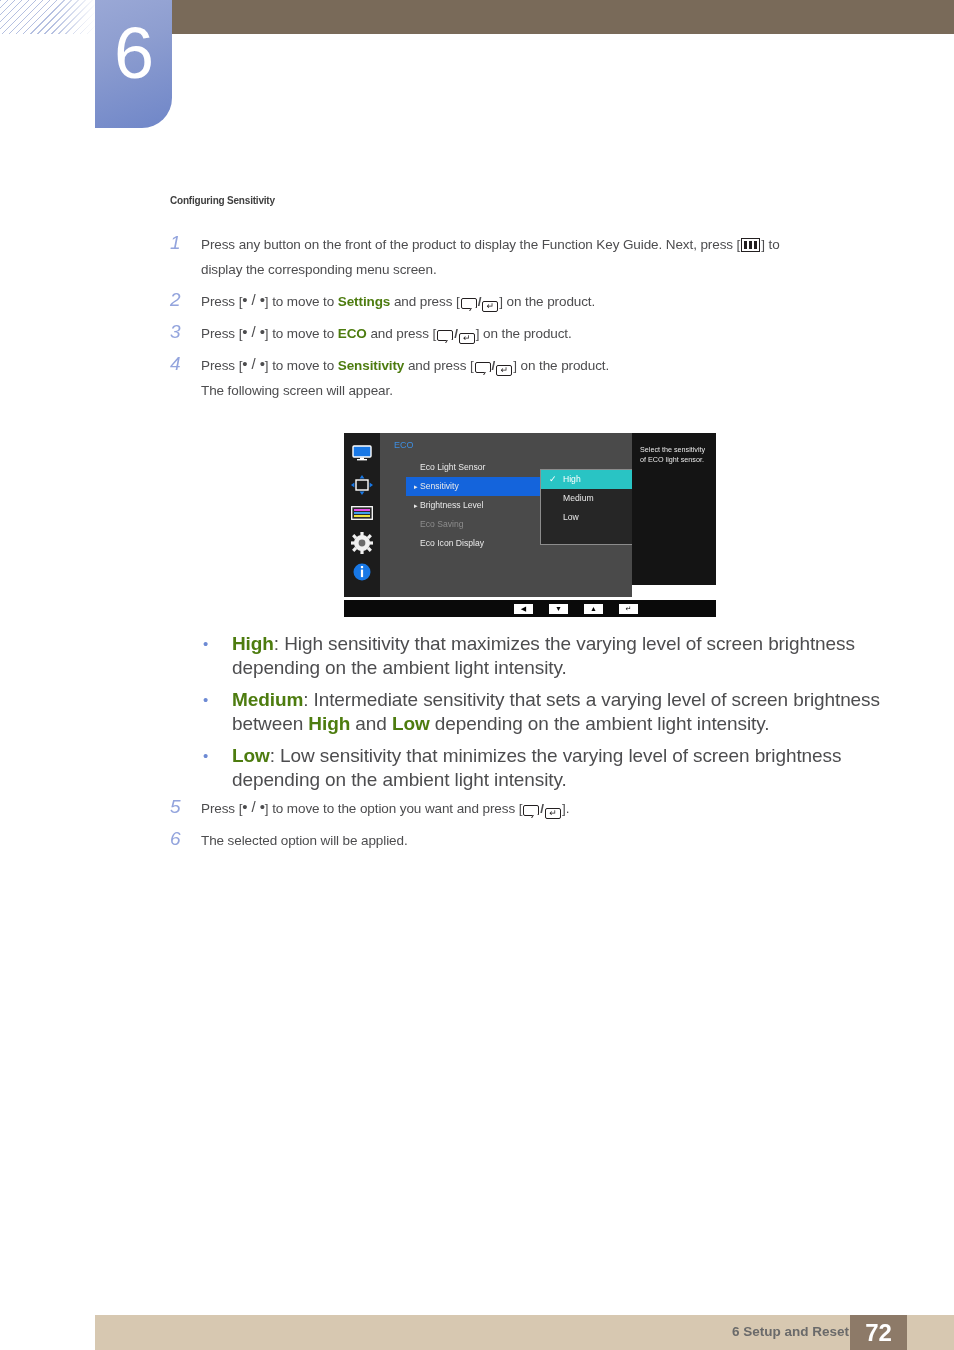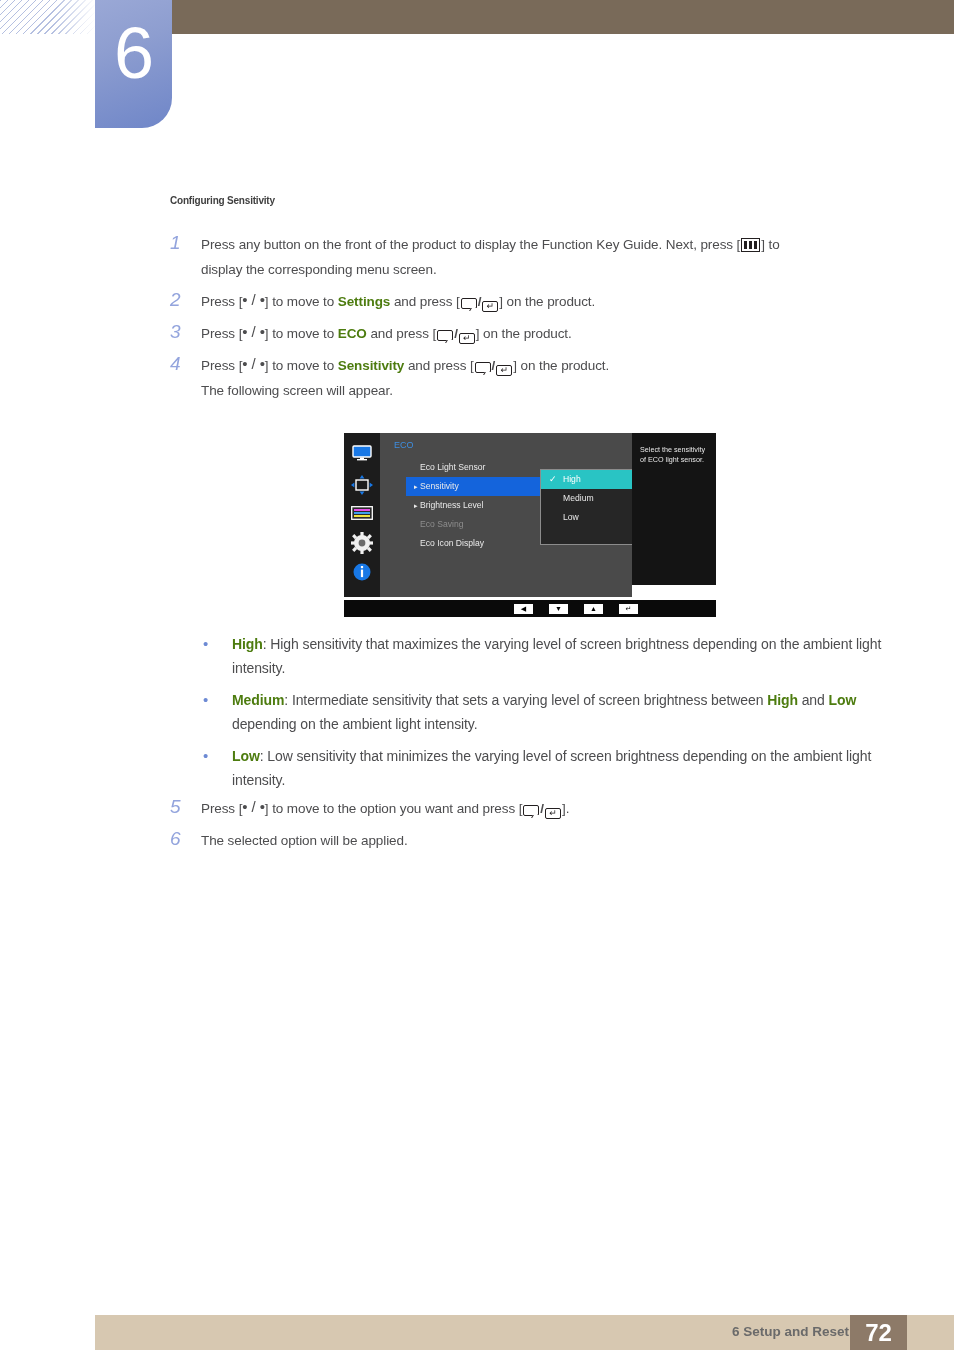--- a/index.html
+++ b/index.html
@@ -154,21 +154,21 @@
   }
 
   
   .bullets { position: absolute; left: 198px; top: 632px; width: 700px; }
   .bullet { display: flex; margin-bottom: 8px; }
   .bullet-dot {
     flex: 0 0 34px; color: #6d8ad4; font-size: 15px; line-height: 24px;
     padding-left: 5px;
   }
   .bullet-txt {
-    flex: 1; font-size: 14px; color: #4d4d4f; line-height: 24px;
+    flex: 1; font-size: 19px; color: #4d4d4f; line-height: 24px;
     letter-spacing: -0.1px;
   }
 
   .steps2 { position: absolute; left: 170px; top: 796px; width: 720px; }
 
   
   .footbar {
     position: absolute; left: 95px; top: 1315px; width: 859px; height: 35px;
     background: #d7c8b1;
   }

